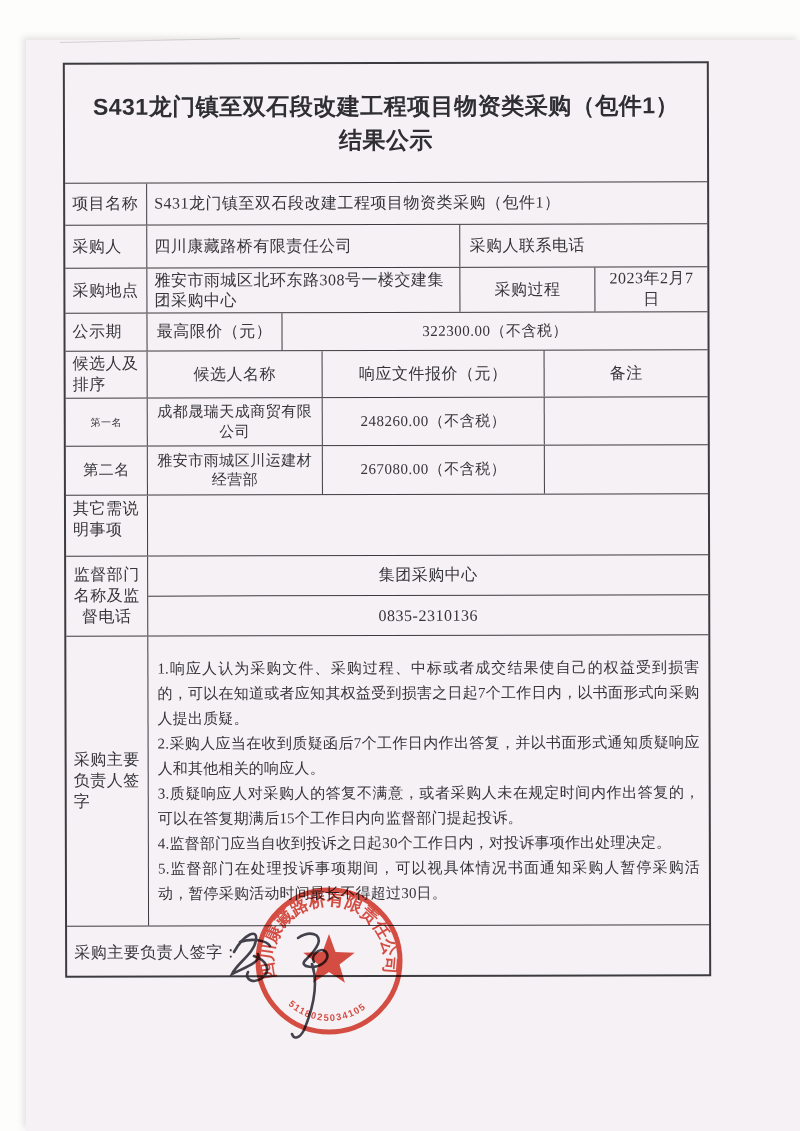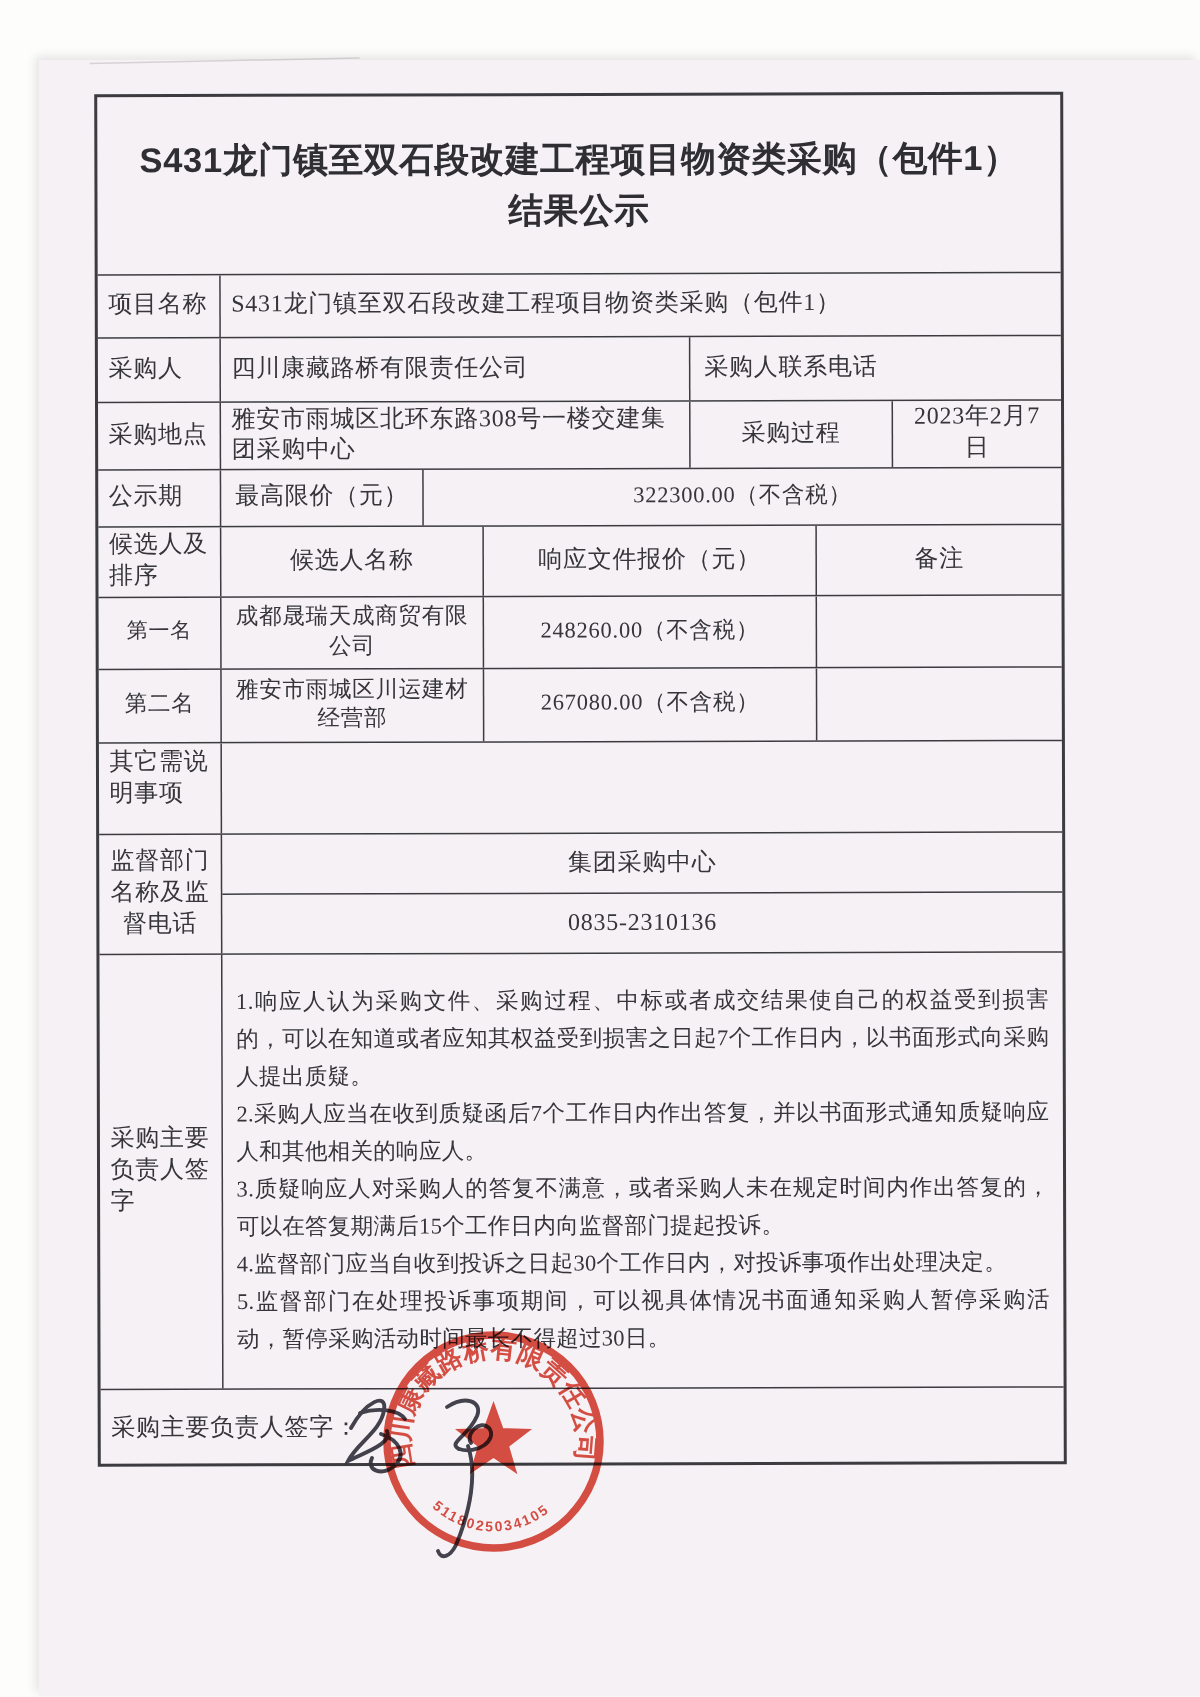--- a/index.html
+++ b/index.html
@@ -101,21 +101,21 @@
   </div>
 
   <div class="row h-hd">
     <div class="cell label">候选人及排序</div>
     <div class="cell w-cname center">候选人名称</div>
     <div class="cell w-cprice center">响应文件报价（元）</div>
     <div class="cell w-cremark center">备注</div>
   </div>
 
   <div class="row h-c1">
-    <div class="cell label center" style="font-size:14px">第一名</div>
+    <div class="cell label center" style="font-size:10px">第一名</div>
     <div class="cell w-cname center" style="font-size:15px">成都晟瑞天成商贸有限公司</div>
     <div class="cell w-cprice center" style="font-size:15px">248260.00（不含税）</div>
     <div class="cell w-cremark"></div>
   </div>
 
   <div class="row h-c2">
     <div class="cell label center" style="font-size:15px">第二名</div>
     <div class="cell w-cname center" style="font-size:15px">雅安市雨城区川运建材经营部</div>
     <div class="cell w-cprice center" style="font-size:15px">267080.00（不含税）</div>
     <div class="cell w-cremark"></div>

